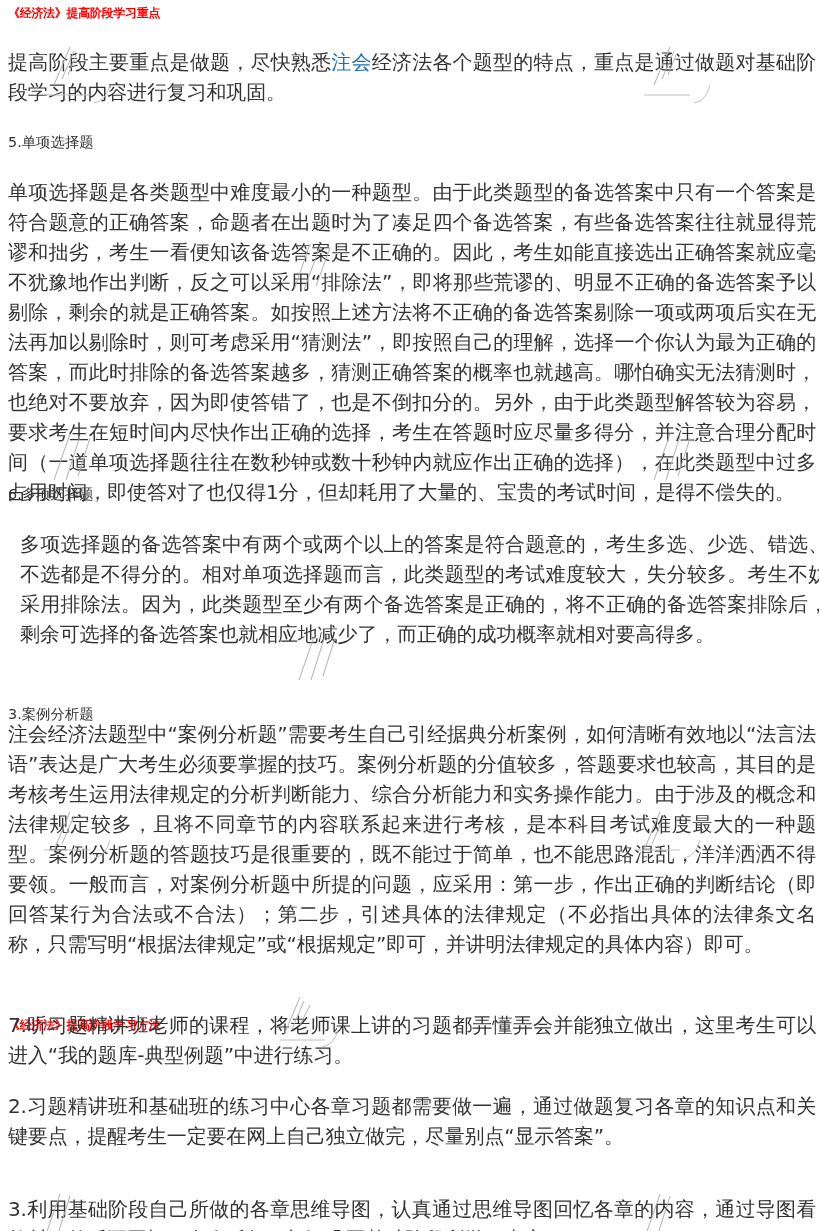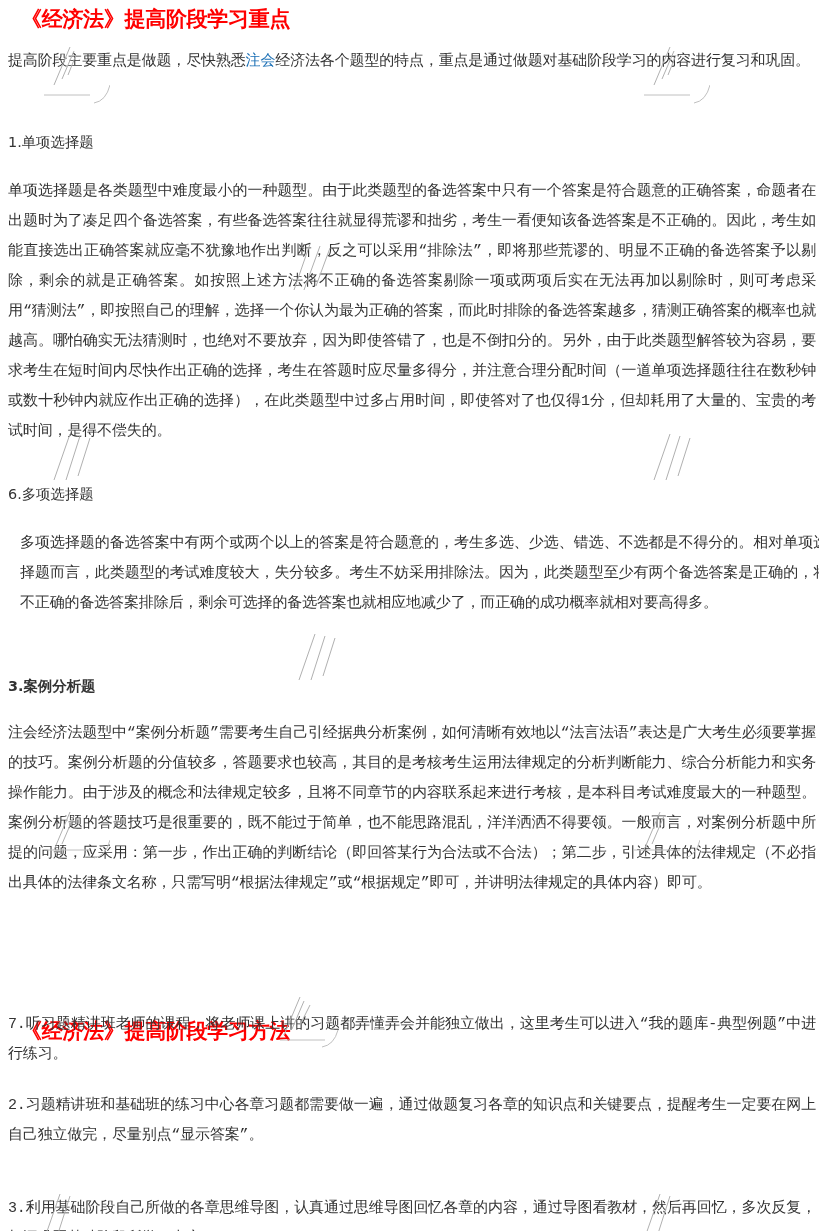--- a/index.html
+++ b/index.html
@@ -16,38 +16,37 @@
       color: #333333;
     }
     .article {
       position: absolute;
       left: 0;
       top: 0;
       width: 819px;
     }
     .heading {
       position: absolute;
-      left: 21px;
-      font-size: 21px;
+      left: 8px;
+      font-size: 12px;
       font-weight: bold;
       color: #ff0000;
       white-space: nowrap;
       letter-spacing: -0.3px;
     }
     .para {
       position: absolute;
       left: 8px;
       width: 808px;
-      font-size: 15px;
+      font-size: 20px;
       line-height: 30px;
       color: #333333;
       word-break: break-all;
       text-align: justify;
       letter-spacing: -0.15px;
-      font-family: Liberation Mono, monospace;
     }
     .sub {
       position: absolute;
       left: 8px;
       font-size: 14.4px;
       line-height: 30px;
       color: #333333;
       white-space: nowrap;
     }
     .link {
@@ -63,29 +62,29 @@
   </style>
 </head>
 <body>
 
 <div class="article">
 
   <div class="heading" style="top:5px;">《经济法》提高阶段学习重点</div>
 
   <div class="para" style="top:47px;"><span>提高阶段主要重点是做题，尽快熟悉</span><a class="link">注会</a><span>经济法各个题型的特点，重点是通过做题对基础阶段学习的内容进行复习和巩固。</span></div>
 
-  <div class="sub" style="top:127px;">1.单项选择题</div>
+  <div class="sub" style="top:127px;">5.单项选择题</div>
 
   <div class="para" style="top:177px;">单项选择题是各类题型中难度最小的一种题型。由于此类题型的备选答案中只有一个答案是符合题意的正确答案，命题者在出题时为了凑足四个备选答案，有些备选答案往往就显得荒谬和拙劣，考生一看便知该备选答案是不正确的。因此，考生如能直接选出正确答案就应毫不犹豫地作出判断，反之可以采用“排除法”，即将那些荒谬的、明显不正确的备选答案予以剔除，剩余的就是正确答案。如按照上述方法将不正确的备选答案剔除一项或两项后实在无法再加以剔除时，则可考虑采用“猜测法”，即按照自己的理解，选择一个你认为最为正确的答案，而此时排除的备选答案越多，猜测正确答案的概率也就越高。哪怕确实无法猜测时，也绝对不要放弃，因为即使答错了，也是不倒扣分的。另外，由于此类题型解答较为容易，要求考生在短时间内尽快作出正确的选择，考生在答题时应尽量多得分，并注意合理分配时间（一道单项选择题往往在数秒钟或数十秒钟内就应作出正确的选择），在此类题型中过多占用时间，即使答对了也仅得1分，但却耗用了大量的、宝贵的考试时间，是得不偿失的。</div>
 
   <div class="sub" style="top:479px;">6.多项选择题</div>
 
   <div class="para" style="top:529px;margin-left:12px;">多项选择题的备选答案中有两个或两个以上的答案是符合题意的，考生多选、少选、错选、不选都是不得分的。相对单项选择题而言，此类题型的考试难度较大，失分较多。考生不妨采用排除法。因为，此类题型至少有两个备选答案是正确的，将不正确的备选答案排除后，剩余可选择的备选答案也就相应地减少了，而正确的成功概率就相对要高得多。</div>
 
-  <div class="sub" style="top:671px;font-weight:bold;">3.案例分析题</div>
+  <div class="sub" style="top:699px;">3.案例分析题</div>
 
   <div class="para" style="top:719px;">注会经济法题型中“案例分析题”需要考生自己引经据典分析案例，如何清晰有效地以“法言法语”表达是广大考生必须要掌握的技巧。案例分析题的分值较多，答题要求也较高，其目的是考核考生运用法律规定的分析判断能力、综合分析能力和实务操作能力。由于涉及的概念和法律规定较多，且将不同章节的内容联系起来进行考核，是本科目考试难度最大的一种题型。案例分析题的答题技巧是很重要的，既不能过于简单，也不能思路混乱，洋洋洒洒不得要领。一般而言，对案例分析题中所提的问题，应采用：第一步，作出正确的判断结论（即回答某行为合法或不合法）；第二步，引述具体的法律规定（不必指出具体的法律条文名称，只需写明“根据法律规定”或“根据规定”即可，并讲明法律规定的具体内容）即可。</div>
 
   <div class="heading" style="top:969px;margin-top:48px;">《经济法》提高阶段学习方法</div>
 
   <div class="para" style="top:1010px;">7.听习题精讲班老师的课程，将老师课上讲的习题都弄懂弄会并能独立做出，这里考生可以进入“我的题库-典型例题”中进行练习。</div>
 
   <div class="para" style="top:1091px;">2.习题精讲班和基础班的练习中心各章习题都需要做一遍，通过做题复习各章的知识点和关键要点，提醒考生一定要在网上自己独立做完，尽量别点“显示答案”。</div>
 
   <div class="para" style="top:1194px;">3.利用基础阶段自己所做的各章思维导图，认真通过思维导图回忆各章的内容，通过导图看教材，然后再回忆，多次反复，加深巩固基础阶段所学习内容。</div>

